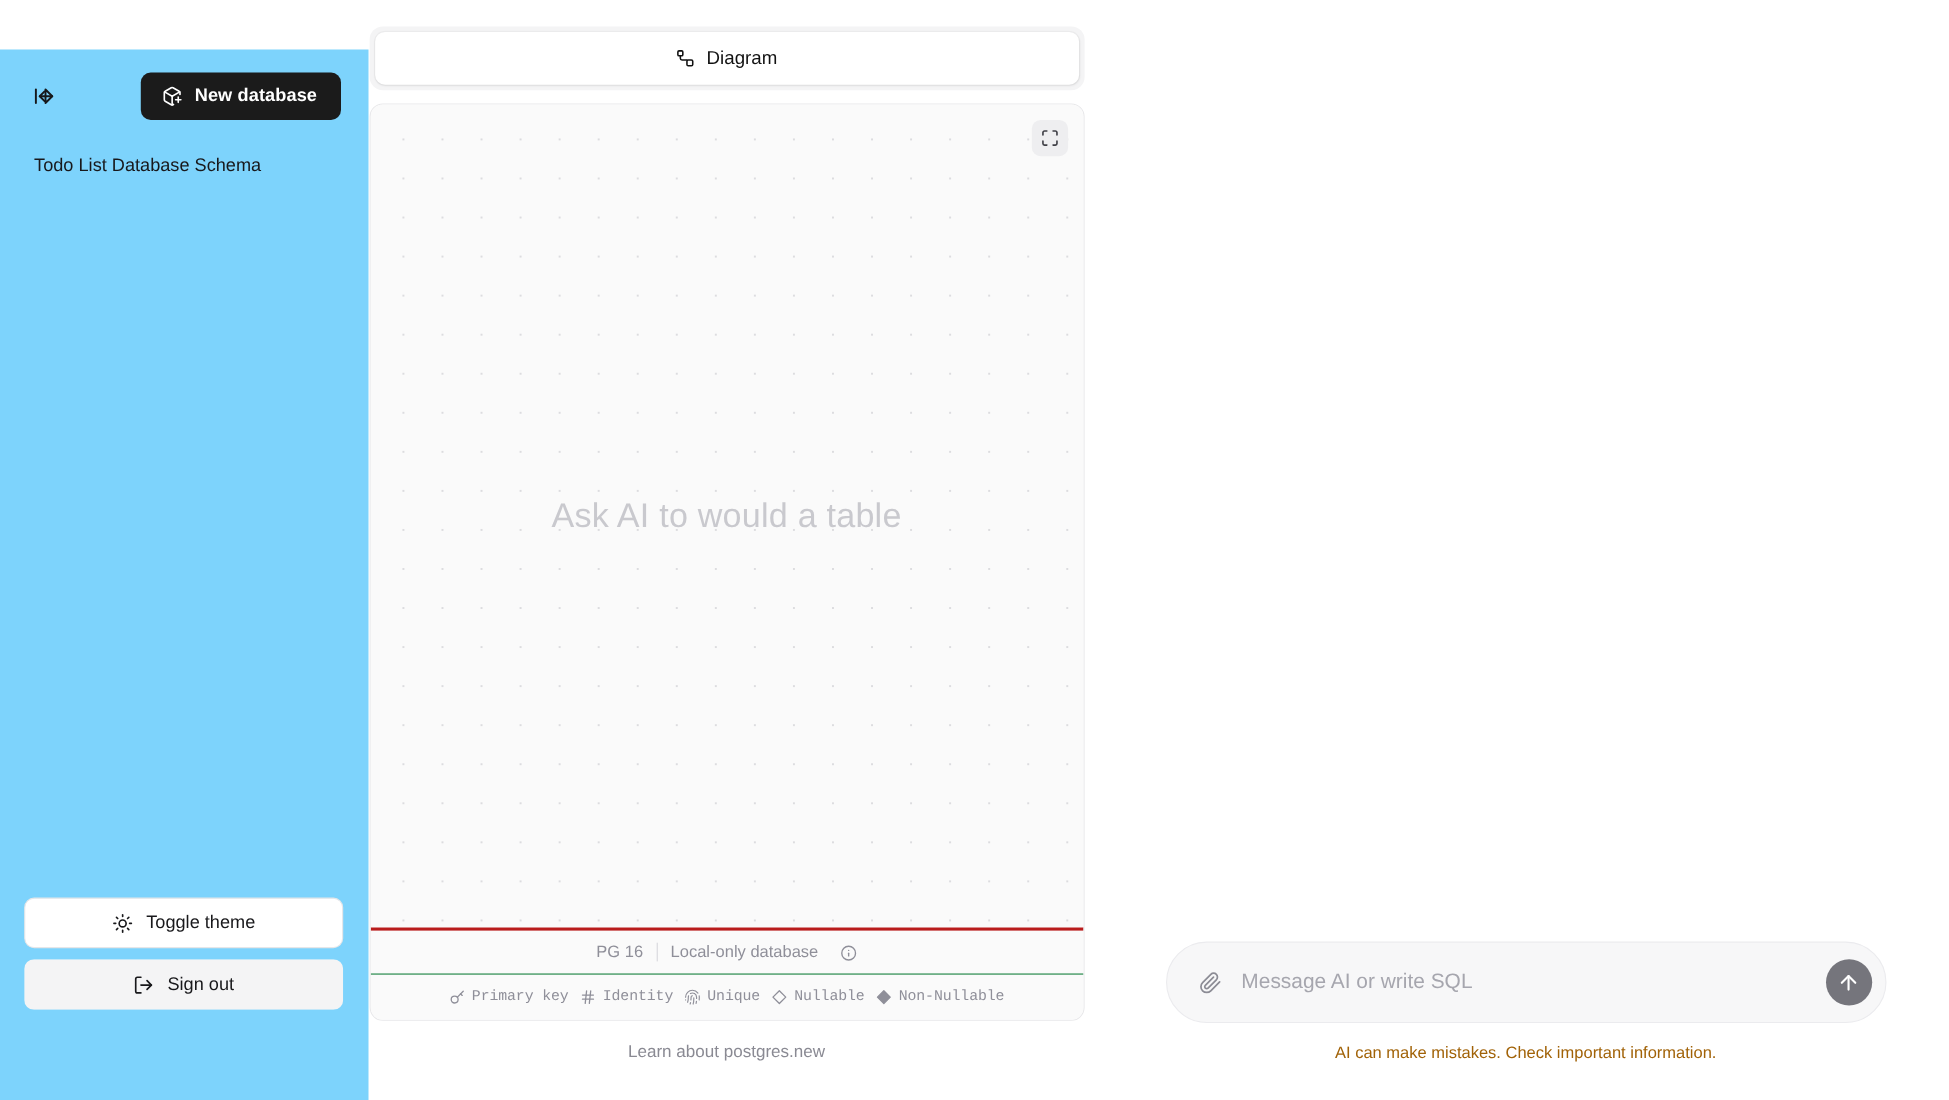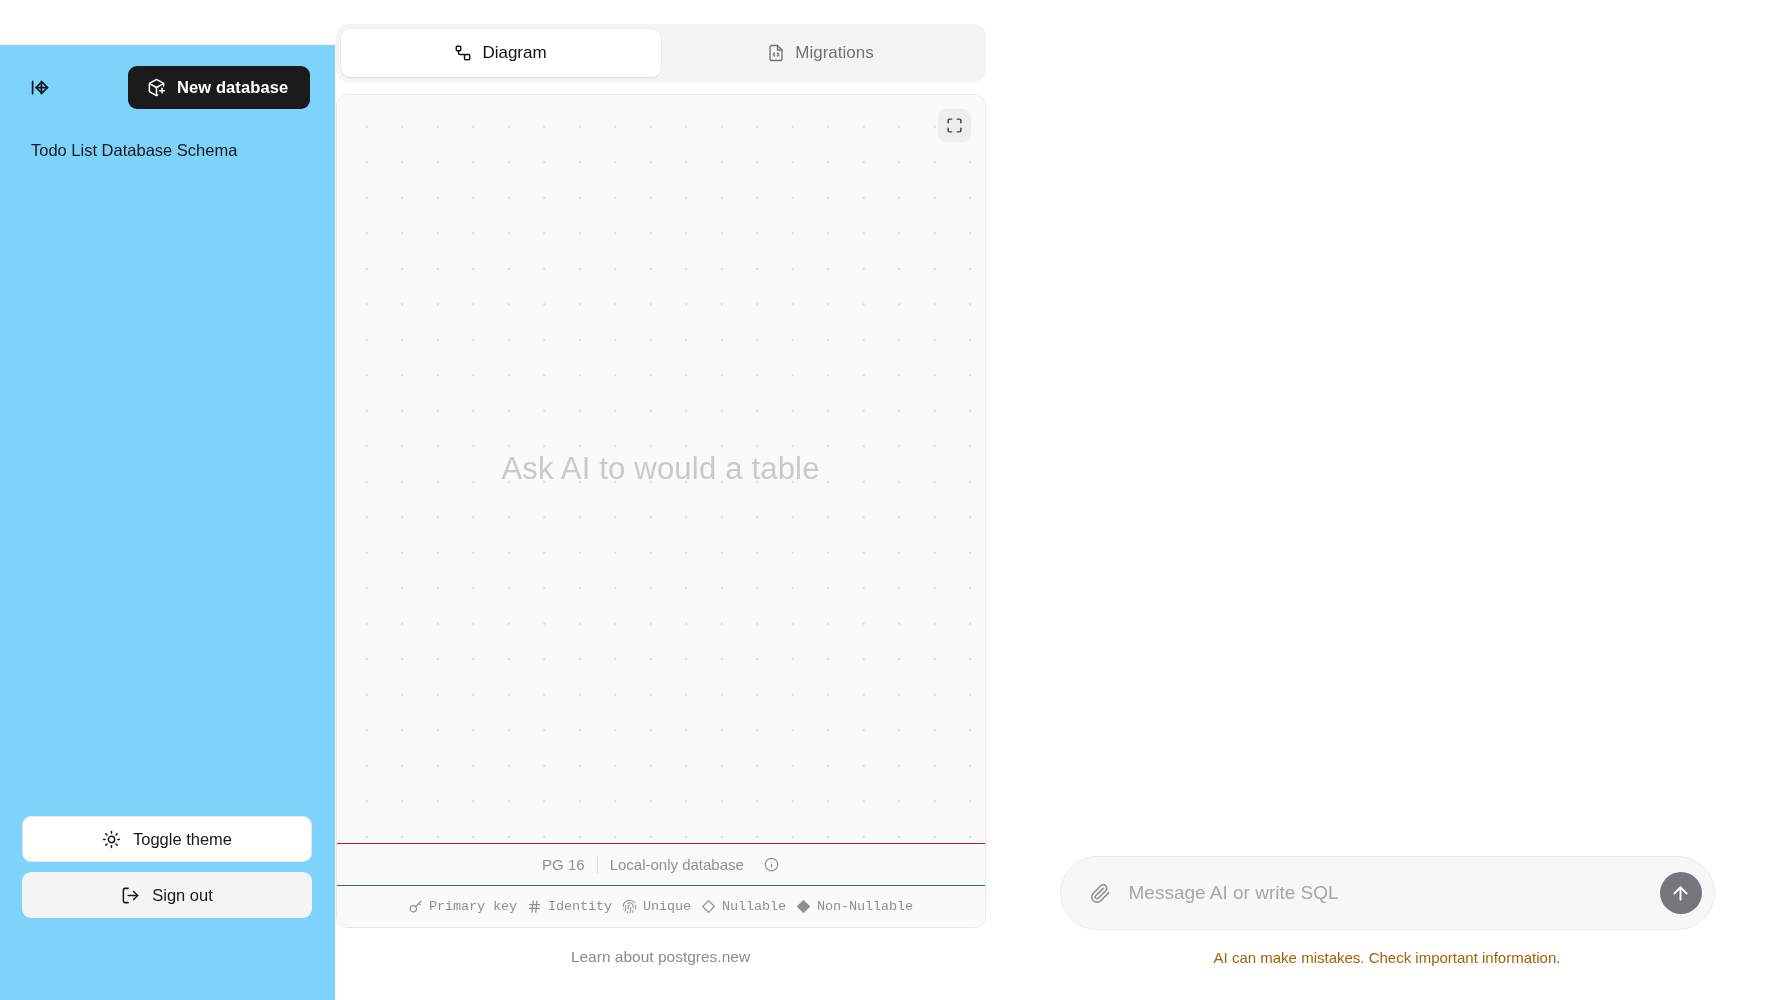--- a/index.html
+++ b/index.html
@@ -192,37 +192,37 @@
     display: flex;
     align-items: center;
     justify-content: center;
     cursor: pointer;
     color: #3f3f46;
     border: none;
   }
 
   .status-bar {
     height: 42px;
-    border-top: 1px solid #b91c1c;
+    border-top: 3px solid #b91c1c;
     background: #fafafa;
     display: flex;
     align-items: center;
     justify-content: center;
     gap: 12px;
     font-size: 15px;
     color: #8f8f99;
   }
   .status-sep {
     width: 1px;
     height: 17px;
     background: #d8d8dd;
   }
   .status-local {
     display: inline-flex;
-    align-items: center;
+    align-items: flex-end;
     gap: 20px;
     cursor: default;
   }
 
   .legend-bar {
     height: 42px;
     border-top: 1px solid #15803d;
     background: #fafafa;
     display: flex;
     align-items: center;
@@ -407,31 +407,20 @@
       <div class="tab active">
         <span>
           <svg width="18" height="18" viewBox="0 0 24 24" fill="none" stroke="currentColor" stroke-width="1.9" stroke-linecap="round" stroke-linejoin="round">
             <rect x="3" y="3" width="6" height="6" rx="1.4"></rect>
             <rect x="14" y="14" width="7" height="7" rx="1.6"></rect>
             <path d="M6 9v3a2 2 0 0 0 2 2h6"></path>
           </svg>
         </span>
         <span>Diagram</span>
       </div>
-      <div class="tab">
-        <span>
-          <svg width="18" height="18" viewBox="0 0 24 24" fill="none" stroke="currentColor" stroke-width="1.8" stroke-linecap="round" stroke-linejoin="round">
-            <path d="M14 2H6a2 2 0 0 0-2 2v16a2 2 0 0 0 2 2h12a2 2 0 0 0 2-2V8z"></path>
-            <path d="M14 2v6h6"></path>
-            <path d="m10 12-1.5 2L10 16"></path>
-              <path d="m14 12 1.5 2L14 16"></path>
-          </svg>
-        </span>
-        <span>Migrations</span>
-      </div>
     </div>
 
     <div class="canvas-wrap">
 
       <div class="canvas">
         <div class="canvas-placeholder">Ask AI to would a table</div>
         <button class="fullscreen-btn">
           <span>
             <svg width="17" height="17" viewBox="0 0 24 24" fill="none" stroke="currentColor" stroke-width="2.1" stroke-linecap="round" stroke-linejoin="round">
               <path d="M8 3H5a2 2 0 0 0-2 2v3"></path>

